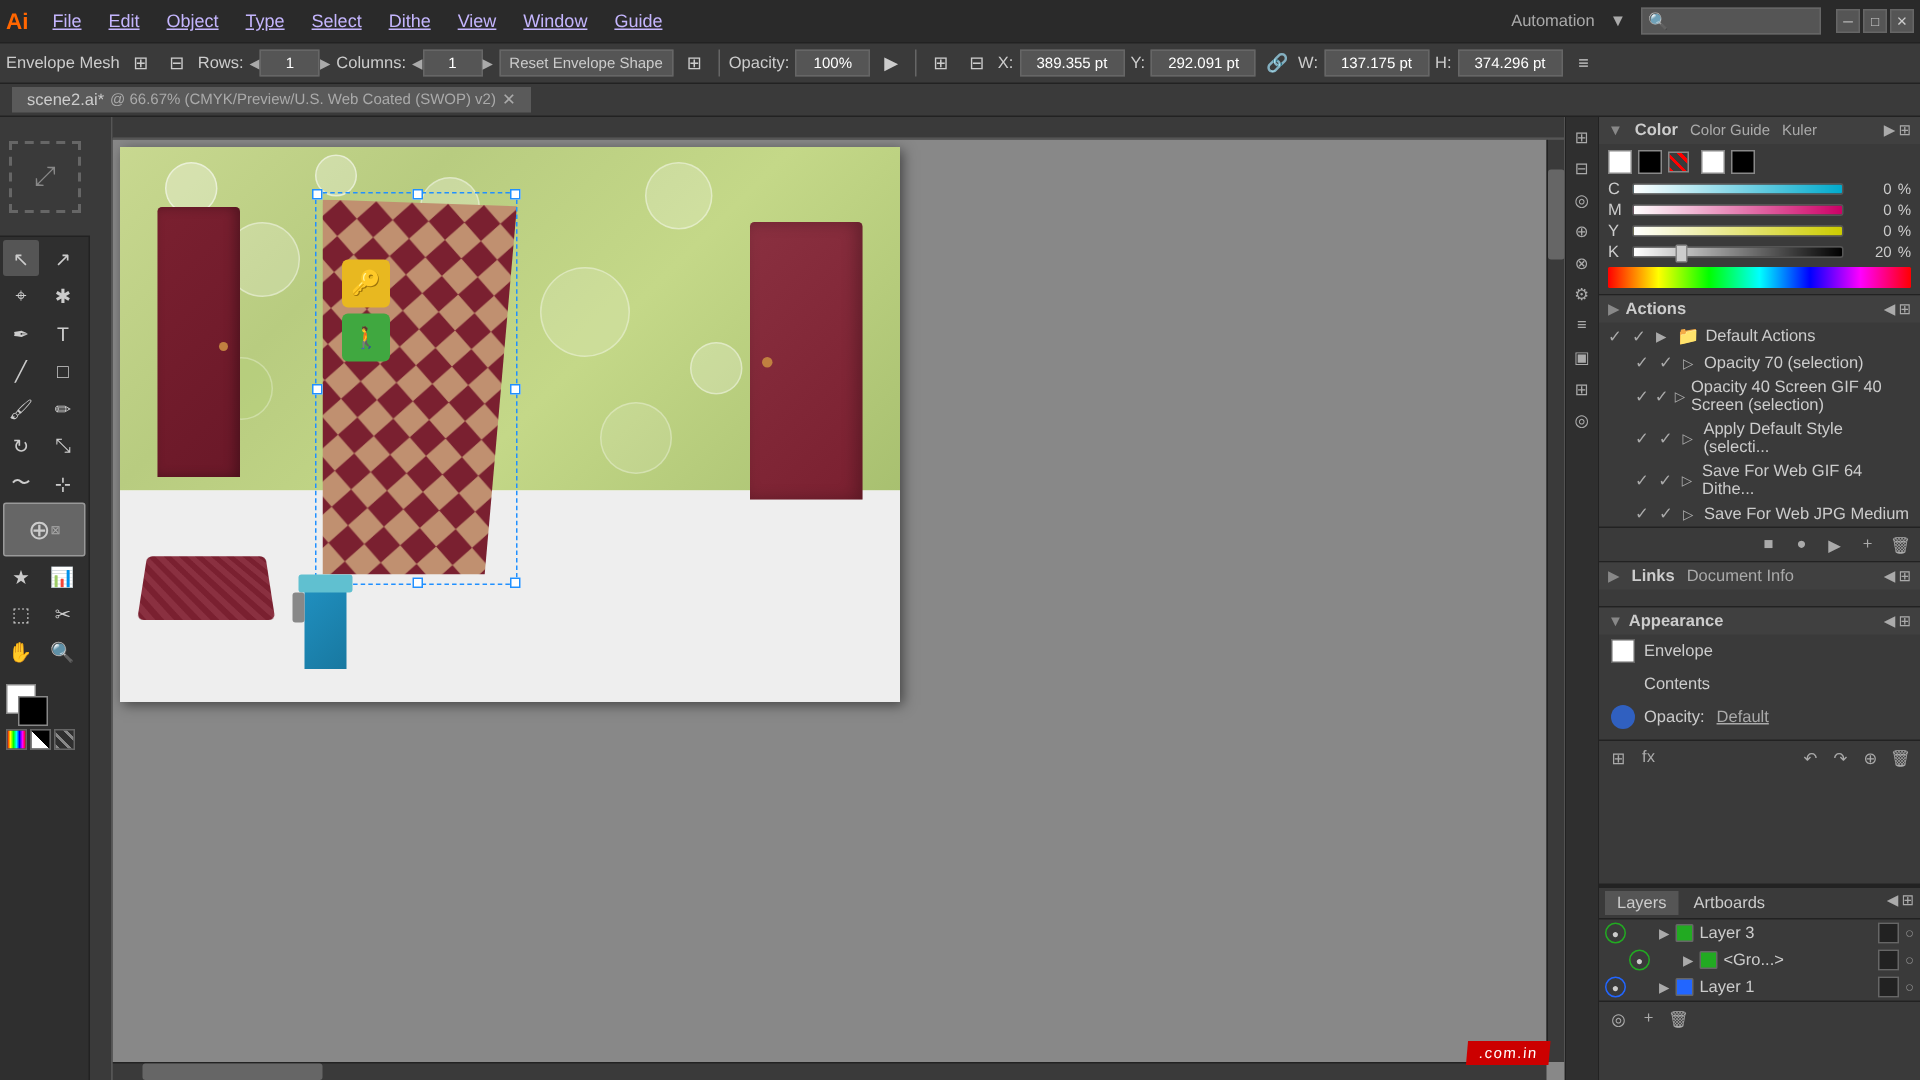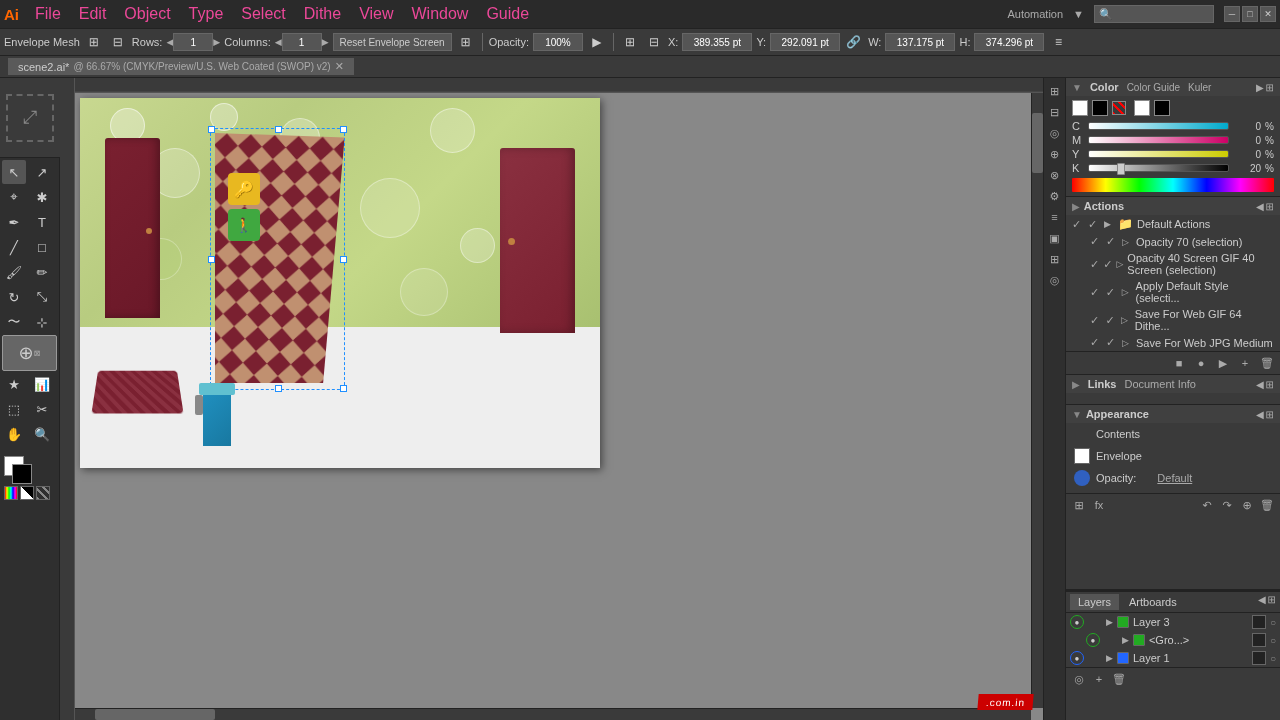--- a/index.html
+++ b/index.html
@@ -1,20 +1,20 @@
 <!DOCTYPE html>
 <html><head>
   <meta charset="utf-8">
   <style>
     * { margin: 0; padding: 0; box-sizing: border-box; }
     body { width: 1280px; height: 720px; overflow: hidden; background: #555; font-family: Arial, sans-serif; font-size: 11px; color: #fff; user-select: none; }
     
     
     #menubar { display: flex; align-items: center; background: #2a2a2a; height: 28px; padding: 0 4px; gap: 2px; }
-    .menu-item { padding: 2px 8px; cursor: pointer; font-size: 16px; color: #ec4899; }
+    .menu-item { padding: 2px 8px; cursor: pointer; font-size: 12px; color: #c4b5fd; text-decoration: underline; }
 
     
     #toolbar { display: flex; align-items: center; background: #3a3a3a; height: 28px; padding: 0 4px; gap: 4px; border-top: 1px solid #222; border-bottom: 1px solid #222; }
     .toolbar-label { font-size: 11px; color: #ccc; }
     .toolbar-input { background: #555; border: 1px solid #666; color: #fff; width: 40px; height: 18px; font-size: 10px; text-align: center; }
     .toolbar-btn { background: #555; border: 1px solid #666; color: #ccc; padding: 1px 6px; font-size: 10px; cursor: pointer; height: 18px; }
     .toolbar-sep { width: 1px; background: #666; height: 18px; margin: 0 2px; }
     .toolbar-icon { width: 20px; height: 20px; display: flex; align-items: center; justify-content: center; cursor: pointer; color: #ccc; font-size: 12px; }
 
     
@@ -108,21 +108,21 @@
     <span style="cursor:pointer;color:#aaa;font-size:9px;">◀</span>
     <input class="toolbar-input" value="1" style="">
     <span style="cursor:pointer;color:#aaa;font-size:9px;">▶</span>
   </div>
   <span class="toolbar-label">Columns:</span>
   <div style="display:flex;align-items:center;">
     <span style="cursor:pointer;color:#aaa;font-size:9px;">◀</span>
     <input class="toolbar-input" value="1" style="">
     <span style="cursor:pointer;color:#aaa;font-size:9px;">▶</span>
   </div>
-  <button class="toolbar-btn">Reset Envelope Screen</button>
+  <button class="toolbar-btn">Reset Envelope Shape</button>
   <div class="toolbar-icon">⊞</div>
   <div class="toolbar-sep"></div>
   <span class="toolbar-label">Opacity:</span>
   <input class="toolbar-input" value="100%" style="width: 50px;">
   <div class="toolbar-icon">▶</div>
   <div class="toolbar-sep"></div>
   <div class="toolbar-icon">⊞</div>
   <div class="toolbar-icon">⊟</div>
   <span class="toolbar-label">X:</span>
   <input class="toolbar-input" value="389.355 pt" style="width: 70px;">
@@ -441,31 +441,31 @@
           <span style="font-size:10px;color:#888;">▼</span>
           <span class="panel-section-title">Appearance</span>
         </div>
         <div style="display:flex;gap:2px;">
           <span style="font-size:10px;color:#aaa;cursor:pointer;">◀</span>
           <span style="font-size:10px;color:#aaa;cursor:pointer;">⊞</span>
         </div>
       </div>
 
       <div class="app-item">
+        <div class="app-swatch" style="background:#fff;"></div>
+        <span>Envelope</span>
+      </div>
+      <div class="app-item">
         <div style="width:16px;height:16px;"></div>
         <span>Contents</span>
-      </div>
-      <div class="app-item">
-        <div class="app-swatch" style="background:#fff;"></div>
-        <span>Envelope</span>
       </div>
       <div class="app-item">
         <div style="width:16px;height:16px;background:#3060c0;border-radius:50%;"></div>
         <span>Opacity:</span>
-        <span style="color:#aaa;margin-left:15px;text-decoration:underline;cursor:pointer;">Default</span>
+        <span style="color:#aaa;margin-left:2px;text-decoration:underline;cursor:pointer;">Default</span>
       </div>
 
       <div style="display:flex;align-items:center;padding:2px 4px;gap:2px;border-top:1px solid #222;margin-top:4px;">
         <div class="ri-btn">⊞</div>
         <div class="ri-btn">fx</div>
         <div style="flex:1;"></div>
         <div class="ri-btn">↶</div>
         <div class="ri-btn">↷</div>
         <div class="ri-btn">⊕</div>
         <div class="ri-btn">🗑</div>

